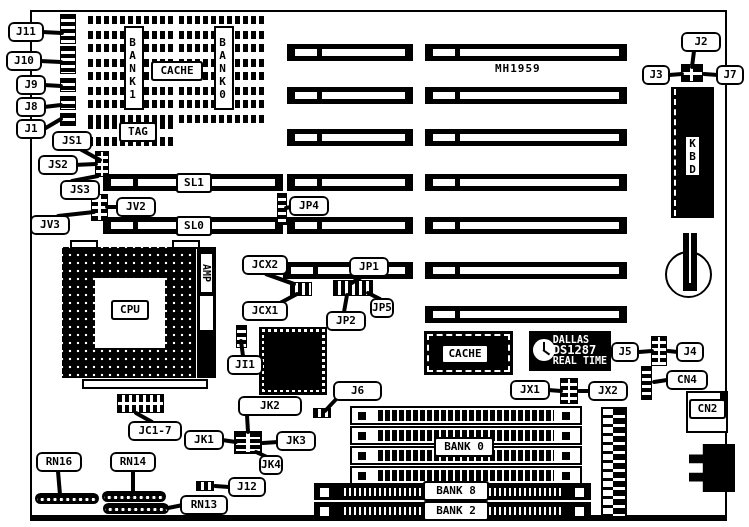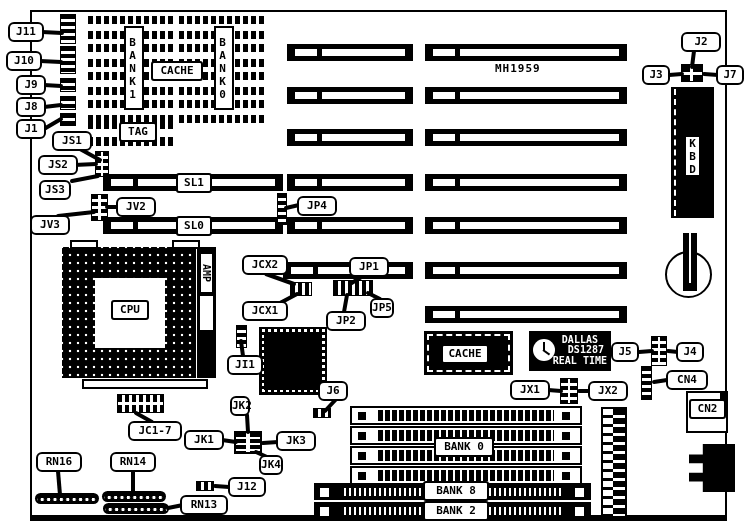--- a/index.html
+++ b/index.html
@@ -66,23 +66,23 @@
   
   .qfp{position:absolute;z-index:1;background-image:
       repeating-linear-gradient(90deg,#000 0 3px, transparent 3px 6px),
       repeating-linear-gradient(0deg,#000 0 3px, #fff 3px 6px);}
   .qfp::before{content:"";position:absolute;inset:5px;background:#000;}
 
   
   .bios-chip{position:absolute;background:#000;z-index:1;}
   .bios-chip::before{content:"";position:absolute;inset:3px;border:2px dashed #fff;}
   .dallas{position:absolute;background:#000;z-index:1;color:#fff;}
-  .dallas .txt{position:absolute;right:4px;top:3px;text-align:center;
+  .dallas .txt{position:absolute;right:4px;top:3px;text-align:left;
       font:bold 10px/11px "DejaVu Sans Mono",monospace;white-space:nowrap;}
-  .dallas .txt .s{font-size:10px;line-height:10px;display:block;margin-left:12px;}
+  .dallas .txt .s{font-size:12px;line-height:10px;display:block;}
   .clock{position:absolute;left:4px;top:8px;width:22px;height:22px;border-radius:50%;background:#fff;}
   .clock::before{content:"";position:absolute;left:10px;top:3px;width:2px;height:9px;background:#000;}
   .clock::after{content:"";position:absolute;left:10px;top:10px;width:8px;height:2px;background:#000;transform:rotate(35deg);transform-origin:left center;}
   .kbd-chip{position:absolute;background:#000;z-index:1;}
   .kbd-chip::before{content:"";position:absolute;left:3px;top:2px;bottom:2px;width:0;border-left:2px dashed #fff;}
 
   
   .simm{position:absolute;border:2px solid #000;background:#fff;z-index:1;}
   .simm::before{content:"";position:absolute;left:26px;right:26px;top:2px;height:11px;
       background:repeating-linear-gradient(90deg,#000 0 5px,#fff 5px 7px);}
@@ -258,35 +258,35 @@
     </g>
   </svg>
 
   <div class="lbl" style="left:8px;top:22px;width:36px">J11</div>
   <div class="lbl" style="left:6px;top:51px;width:36px">J10</div>
   <div class="lbl" style="left:16px;top:75px;width:30px">J9</div>
   <div class="lbl" style="left:16px;top:97px;width:30px">J8</div>
   <div class="lbl" style="left:16px;top:119px;width:30px">J1</div>
   <div class="lbl" style="left:52px;top:131px;width:40px">JS1</div>
   <div class="lbl" style="left:38px;top:155px;width:40px">JS2</div>
-  <div class="lbl" style="left:39px;top:180px;width:32px">JS3</div>
+  <div class="lbl" style="left:60px;top:180px;width:40px">JS3</div>
   <div class="lbl" style="left:116px;top:197px;width:40px">JV2</div>
   <div class="lbl" style="left:30px;top:215px;width:40px">JV3</div>
-  <div class="lbl" style="left:297px;top:196px;width:40px">JP4</div>
+  <div class="lbl" style="left:289px;top:196px;width:40px">JP4</div>
   <div class="lbl" style="left:242px;top:255px;width:46px">JCX2</div>
   <div class="lbl" style="left:242px;top:301px;width:46px">JCX1</div>
   <div class="lbl" style="left:349px;top:257px;width:40px">JP1</div>
   <div class="lbl" style="left:326px;top:311px;width:40px">JP2</div>
   <div class="lbl" style="left:370px;top:298px;width:24px">JP5</div>
   <div class="lbl" style="left:227px;top:355px;width:36px">JI1</div>
-  <div class="lbl" style="left:230px;top:396px;width:20px">JK2</div>
+  <div class="lbl" style="left:238px;top:396px;width:64px">JK2</div>
   <div class="lbl" style="left:184px;top:430px;width:40px">JK1</div>
   <div class="lbl" style="left:276px;top:431px;width:40px">JK3</div>
   <div class="lbl" style="left:259px;top:455px;width:24px">JK4</div>
-  <div class="lbl" style="left:318px;top:381px;width:30px">J6</div>
+  <div class="lbl" style="left:333px;top:381px;width:49px">J6</div>
   <div class="lbl" style="left:128px;top:421px;width:54px">JC1-7</div>
   <div class="lbl" style="left:228px;top:477px;width:38px">J12</div>
   <div class="lbl" style="left:36px;top:452px;width:46px">RN16</div>
   <div class="lbl" style="left:110px;top:452px;width:46px">RN14</div>
   <div class="lbl" style="left:180px;top:495px;width:48px">RN13</div>
   <div class="lbl" style="left:611px;top:342px;width:28px">J5</div>
   <div class="lbl" style="left:676px;top:342px;width:28px">J4</div>
   <div class="lbl" style="left:666px;top:370px;width:42px">CN4</div>
   <div class="lbl" style="left:510px;top:380px;width:40px">JX1</div>
   <div class="lbl" style="left:588px;top:381px;width:40px">JX2</div>

